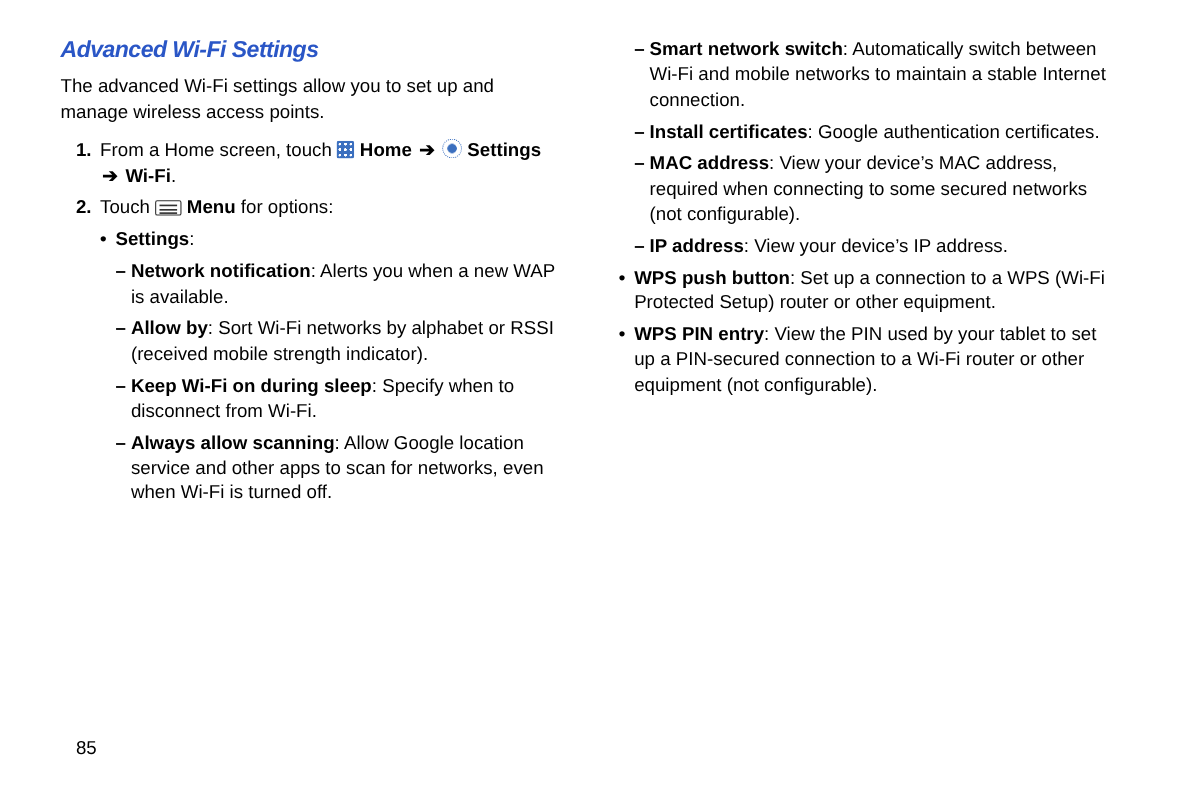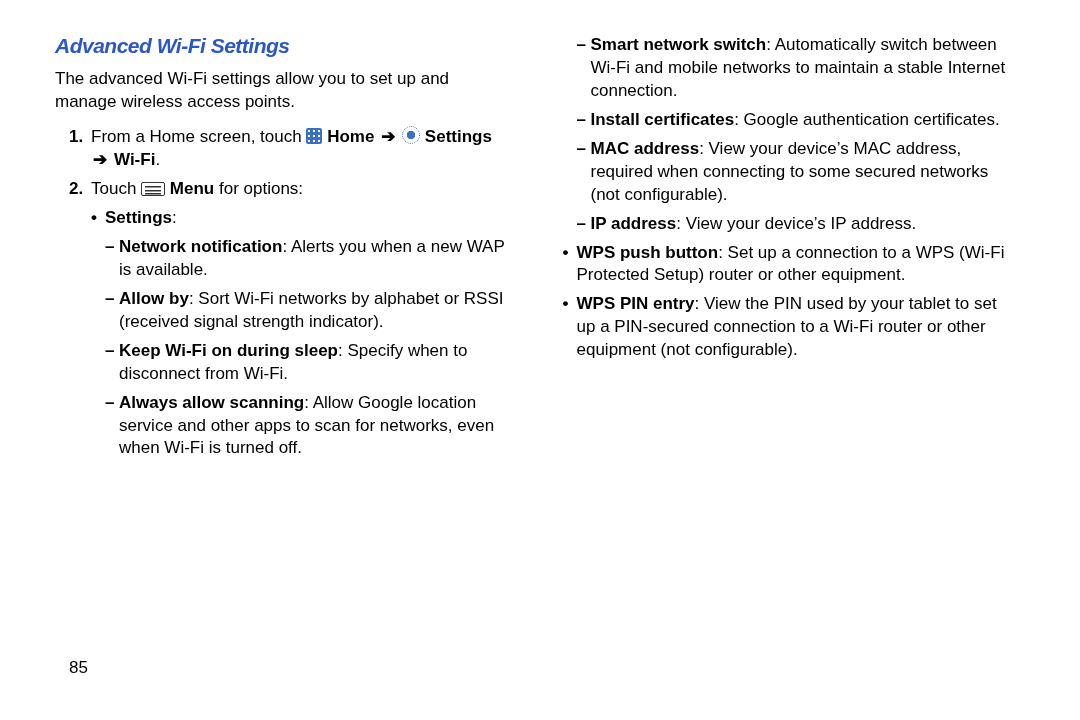--- a/index.html
+++ b/index.html
@@ -115,21 +115,21 @@
       linear-gradient(#333,#333) center 10px /16px 1.5px no-repeat,
       #fff;
     box-sizing: border-box;
   }
   .arrow {
     font-weight: bold;
     padding: 0 2px;
   }
   .page-num {
     position: absolute;
-    bottom: 20px;
+    bottom: 8px;
     left: 14px;
     font-size: 17px;
   }
 </style>
 </head>
 <body>
 
 <div class="page">
 
   <div class="col">
@@ -172,21 +172,21 @@
     <div class="bullet2">
       <div class="mark">–</div>
       <div class="body">
         <b>Network notification</b><span>: Alerts you when a new WAP is available.</span>
       </div>
     </div>
 
     <div class="bullet2">
       <div class="mark">–</div>
       <div class="body">
-        <b>Allow by</b><span>: Sort Wi-Fi networks by alphabet or RSSI (received signal strength indicator).</span>
+        <b>Allow by</b><span>: Sort Wi-Fi networks by alphabet or RSSI (received mobile strength indicator).</span>
       </div>
     </div>
 
     <div class="bullet2">
       <div class="mark">–</div>
       <div class="body">
         <b>Keep Wi-Fi on during sleep</b><span>: Specify when to disconnect from Wi-Fi.</span>
       </div>
     </div>
 

